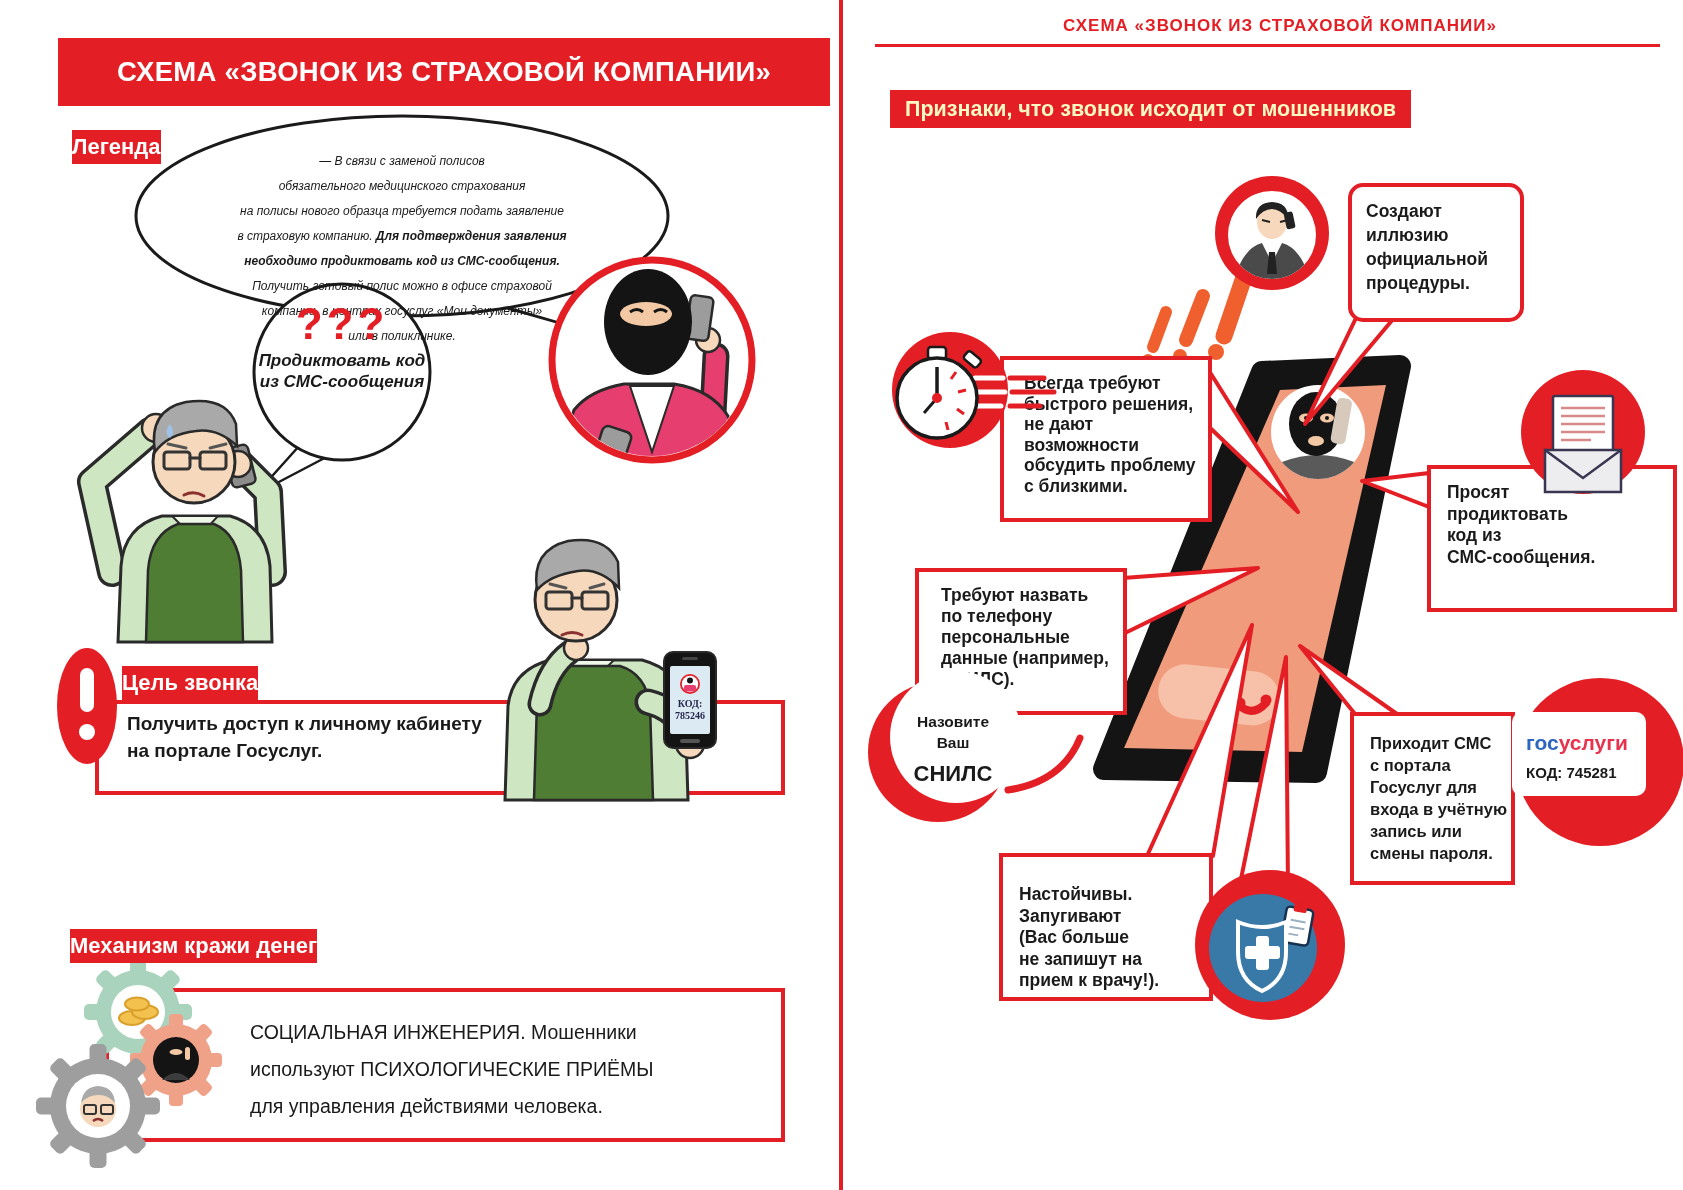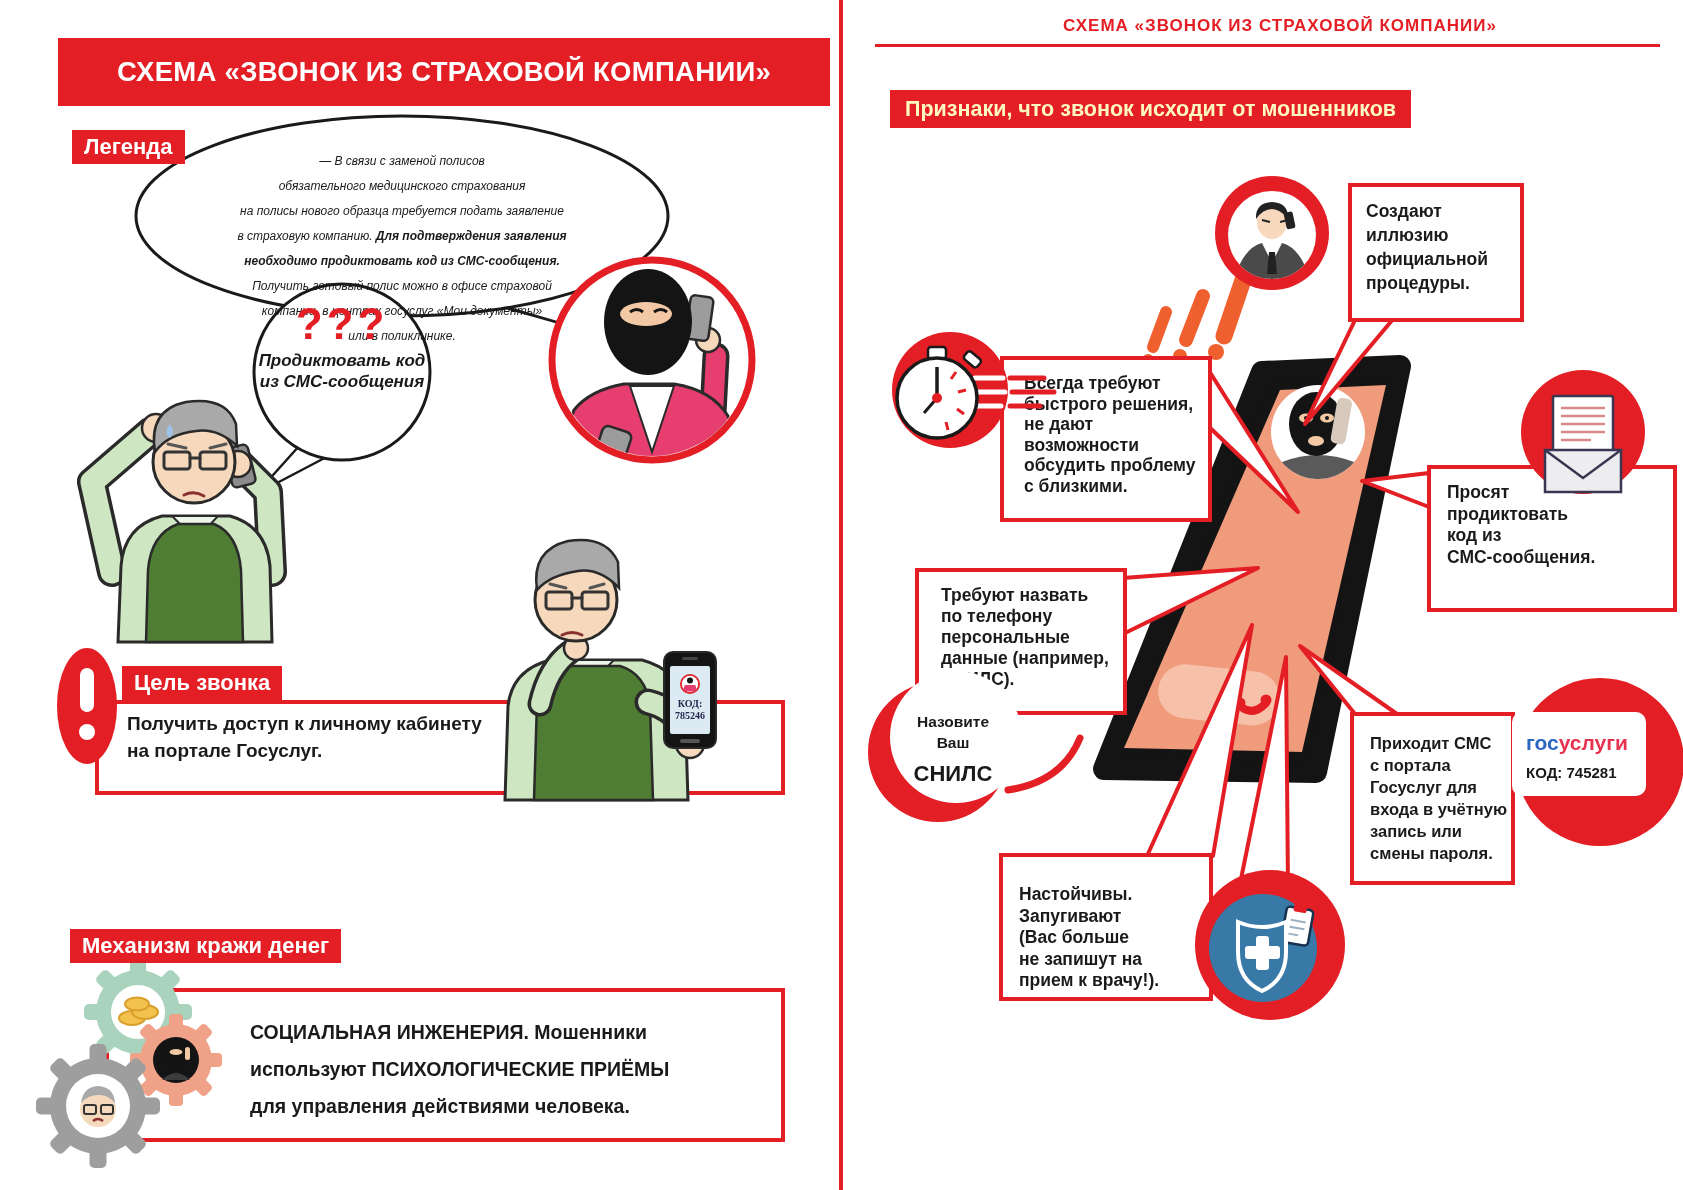--- a/index.html
+++ b/index.html
@@ -4,32 +4,32 @@
 <style>
   html,body{margin:0;padding:0;background:#fff;}
   .page{position:relative;width:1683px;height:1190px;background:#fff;overflow:hidden;
         font-family:"Liberation Sans","DejaVu Sans",sans-serif;color:#1a1a1a;}
   .abs{position:absolute;}
   svg.layer{position:absolute;left:0;top:0;z-index:2;pointer-events:none;}
   svg.layer-top{z-index:4;}
   .banner-main{left:58px;top:38px;width:772px;height:68px;background:#E31E24;color:#fff;
         display:flex;align-items:center;justify-content:center;font-weight:700;font-size:27.5px;
         letter-spacing:.3px;z-index:1;}
-  .tag{background:#E31E24;color:#fff;font-weight:700;font-size:22px;padding:3px 12px;z-index:6;line-height:28px;}
+  .tag{background:#E31E24;color:#fff;font-weight:700;font-size:22px;padding:3px 0;z-index:6;line-height:28px;}
   .bubble-text{left:152px;top:124px;width:500px;text-align:center;font-style:italic;font-size:12px;
         line-height:25px;font-weight:500;z-index:6;white-space:pre-line;}
   .bubble-text b{font-weight:700;}
   .confused{left:252px;top:302px;width:180px;text-align:center;z-index:6;}
   .confused .marks{color:#E31E24;font-size:44px;font-weight:800;letter-spacing:4px;line-height:44px;}
   .confused .ctxt{font-weight:700;font-style:italic;font-size:17px;line-height:21px;margin-top:4px;white-space:pre-line;}
   .frame{border:4px solid #E31E24;background:transparent;z-index:1;box-sizing:border-box;}
   .goal-box{left:95px;top:700px;width:690px;height:95px;}
   .goal-text{left:127px;top:710px;font-size:19px;font-weight:700;line-height:27px;z-index:6;white-space:pre-line;}
   .mech-box{left:105px;top:988px;width:680px;height:154px;}
-  .mech-text{left:250px;top:1014px;font-size:19.5px;font-weight:700;line-height:37px;z-index:6;white-space:pre-line;}
+  .mech-text{left:250px;top:1014px;font-size:19.5px;font-weight:400;line-height:37px;z-index:6;white-space:pre-line;}
   .divider{left:839px;top:0;width:4px;height:1190px;background:#E31E24;z-index:1;}
   .r-header{left:900px;top:16px;width:760px;text-align:center;color:#E31E24;font-weight:700;
         font-size:17px;letter-spacing:1px;z-index:1;}
   .r-underline{left:875px;top:44px;width:785px;height:2.5px;background:#E31E24;z-index:1;}
   .r-banner{left:890px;top:90px;height:38px;padding:0 15px;background:#E31E24;color:#fef9c3;font-weight:700;
         font-size:21.5px;display:inline-flex;align-items:center;z-index:1;white-space:nowrap;}
   .callout{position:absol;background:#fff;border:4px solid #E31E24;box-sizing:border-box;z-index:3;
         font-weight:700;color:#1a1a1a;}
   .callout .txt{white-space:pre-line;}
   .phone-code{left:664px;top:698px;width:52px;text-align:center;z-index:6;
@@ -86,21 +86,21 @@
   </div>
 
   <div class="abs divider"></div>
 
   <div class="abs r-header">СХЕМА «ЗВОНОК ИЗ СТРАХОВОЙ КОМПАНИИ»</div>
   <div class="abs r-underline"></div>
   <div class="abs r-banner">
     <span>Признаки, что звонок исходит от мошенников</span>
   </div>
 
-  <div class="abs callout" style="left:1348px;top:183px;width:176px;height:139px;padding:12px 0 0 14px;font-size:17.5px;line-height:24px;">
+  <div class="abs callout" style="left:1348px;top:183px;width:176px;height:139px;padding:12px 0 0 14px;font-size:17.5px;line-height:24px;border-radius:15px;">
     <div class="txt">Создают
 иллюзию
 официальной
 процедуры.</div>
   </div>
   <div class="abs callout" style="left:1000px;top:356px;width:212px;height:166px;padding:13px 0 0 20px;font-size:17.5px;line-height:20.5px;">
     <div class="txt">Всегда требуют
 быстрого решения,
 не дают
 возможности

